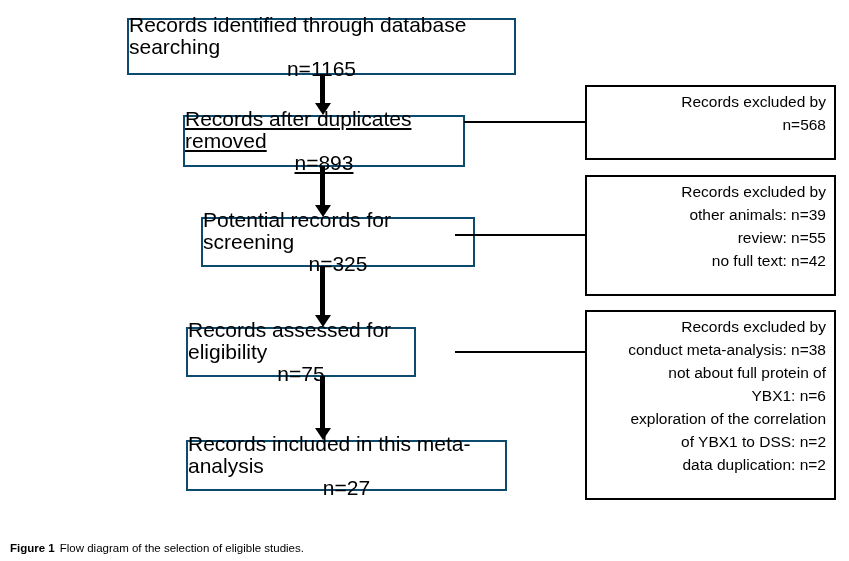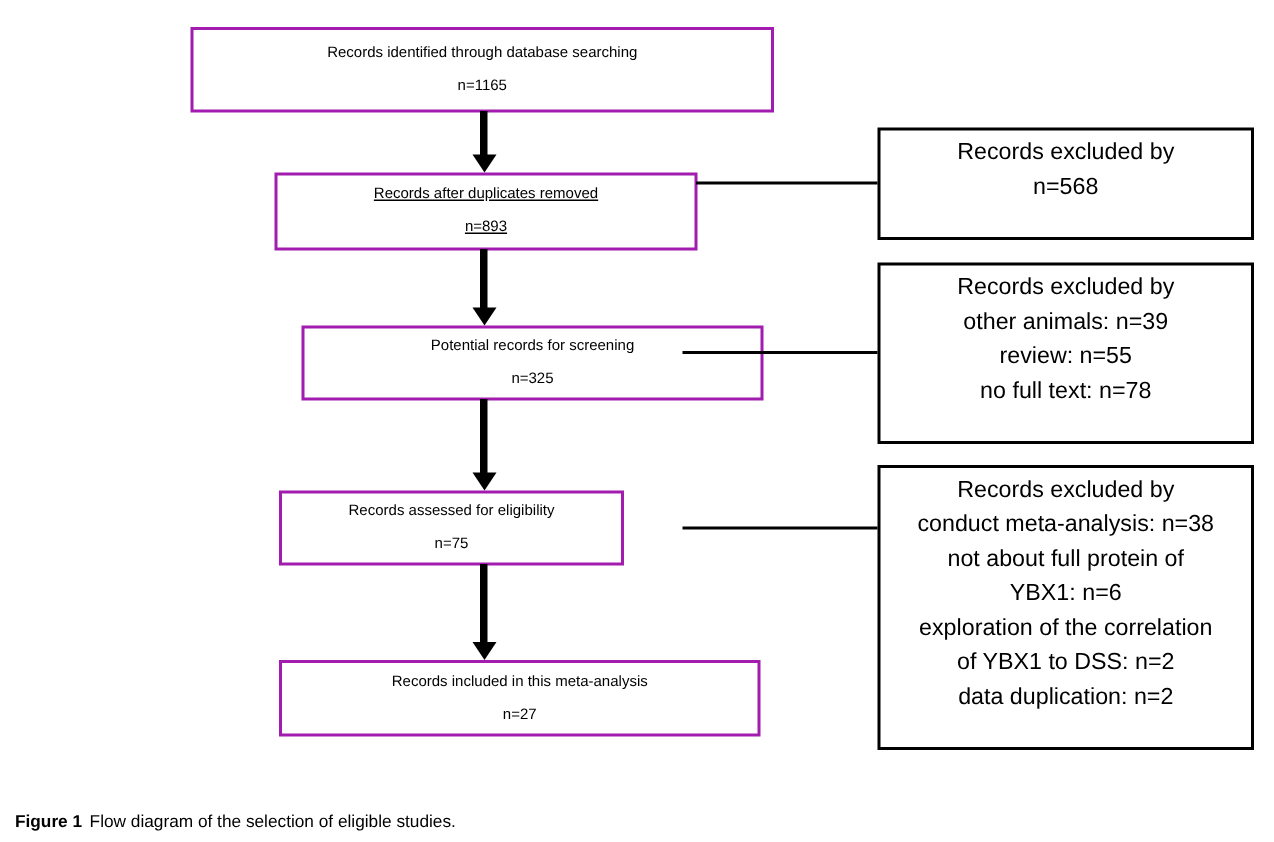--- a/index.html
+++ b/index.html
@@ -11,37 +11,36 @@
   .canvas {
     position: relative;
     width: 849px;
     height: 561px;
     background: #ffffff;
     overflow: hidden;
   }
   .mbox {
     position: absolute;
     box-sizing: border-box;
-    border: 2px solid #a21caf;
+    border: 2px solid #0c4a6e;
     background: #fff;
     display: flex;
     flex-direction: column;
     align-items: center;
     justify-content: center;
-    text-align: center;
-    font-size: 10px;
+    font-size: 21px;
     line-height: 22px;
     color: #000;
   }
   .xbox {
     position: absolute;
     box-sizing: border-box;
     border: 2px solid #000;
     background: #fff;
-    text-align: center;
+    text-align: right;
     font-size: 15.5px;
     line-height: 23px;
     color: #000;
     padding: 3px 8px;
   }
   .astem {
     position: absolute;
     width: 5px;
     background: #000;
   }
@@ -78,21 +77,21 @@
   <div class="mbox" style="left:127px; top:18px; width:389px; height:57px;">
     <div>Records identified through database searching</div>
     <div>n=1165</div>
   </div>
 
   <div class="mbox" style="left:183px; top:115px; width:282px; height:52px;text-decoration:underline;">
     <div>Records after duplicates removed</div>
     <div>n=893</div>
   </div>
 
-  <div class="mbox" style="left:201px; top:217px; width:308px; height:50px;">
+  <div class="mbox" style="left:201px; top:217px; width:274px; height:50px;">
     <div>Potential records for screening</div>
     <div>n=325</div>
   </div>
 
   <div class="mbox" style="left:186px; top:327px; width:230px; height:50px;">
     <div>Records assessed for eligibility</div>
     <div>n=75</div>
   </div>
 
   <div class="mbox" style="left:162px; top:440px; width:321px; height:51px;margin-left:24px;">
@@ -102,21 +101,21 @@
 
   <div class="xbox" style="left:585px; top:85px; width:251px; height:75px;">
     <div>Records excluded by</div>
     <div>n=568</div>
   </div>
 
   <div class="xbox" style="left:585px; top:175px; width:251px; height:121px;">
     <div>Records excluded by</div>
     <div>other animals: n=39</div>
     <div>review: n=55</div>
-    <div>no full text: n=78</div>
+    <div>no full text: n=42</div>
   </div>
 
   <div class="xbox" style="left:585px; top:310px; width:251px; height:190px;">
     <div>Records excluded by</div>
     <div>conduct meta-analysis: n=38</div>
     <div>not about full protein of</div>
     <div>YBX1: n=6</div>
     <div>exploration of the correlation</div>
     <div>of YBX1 to DSS: n=2</div>
     <div>data duplication: n=2</div>

